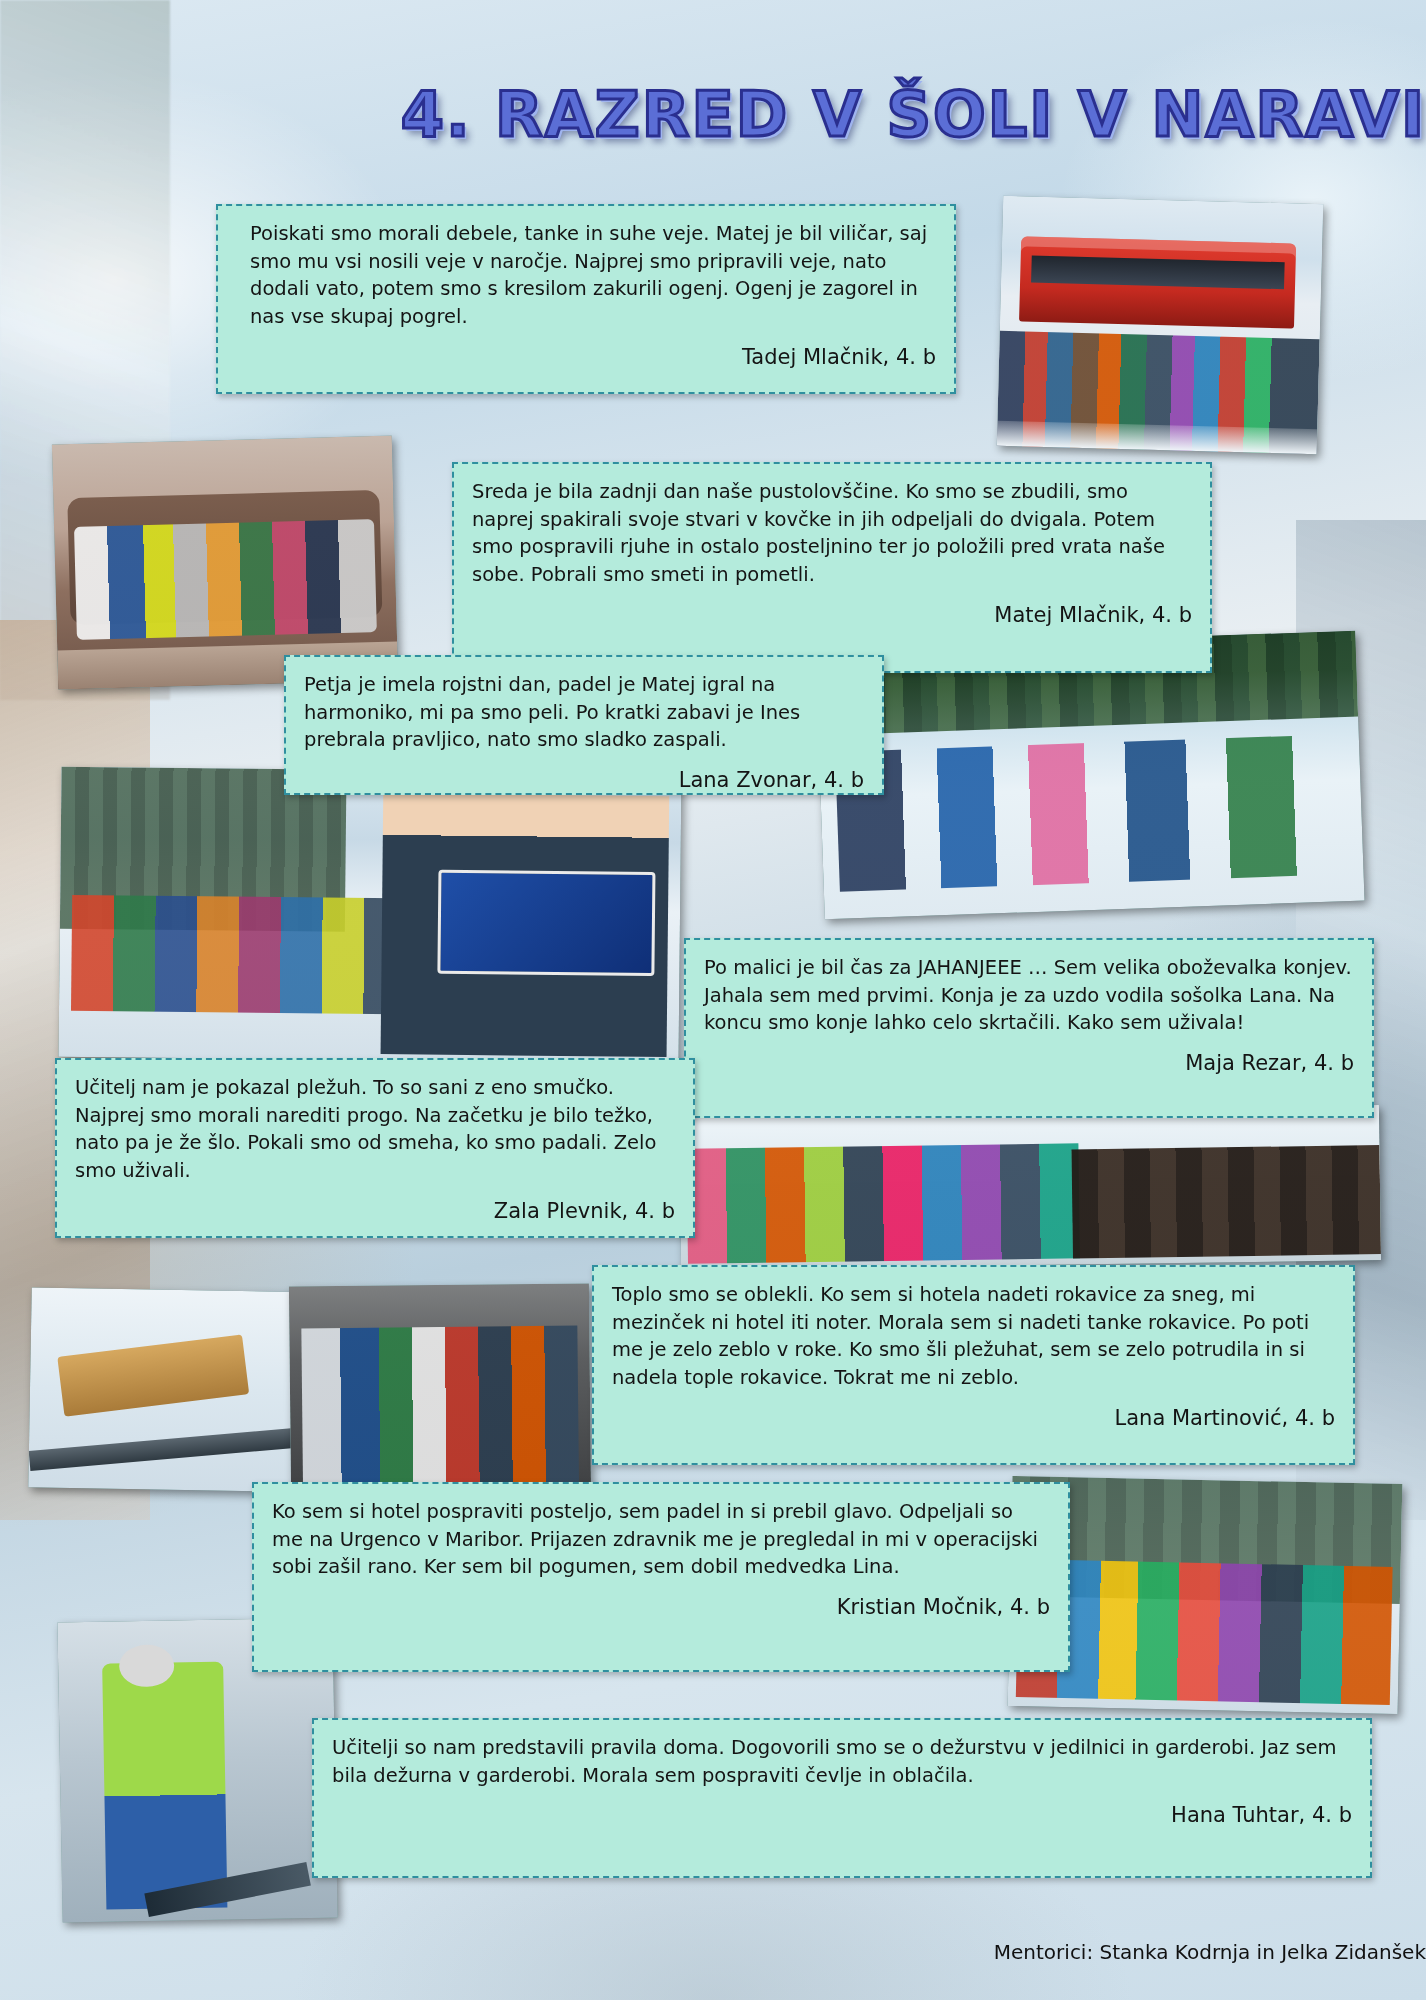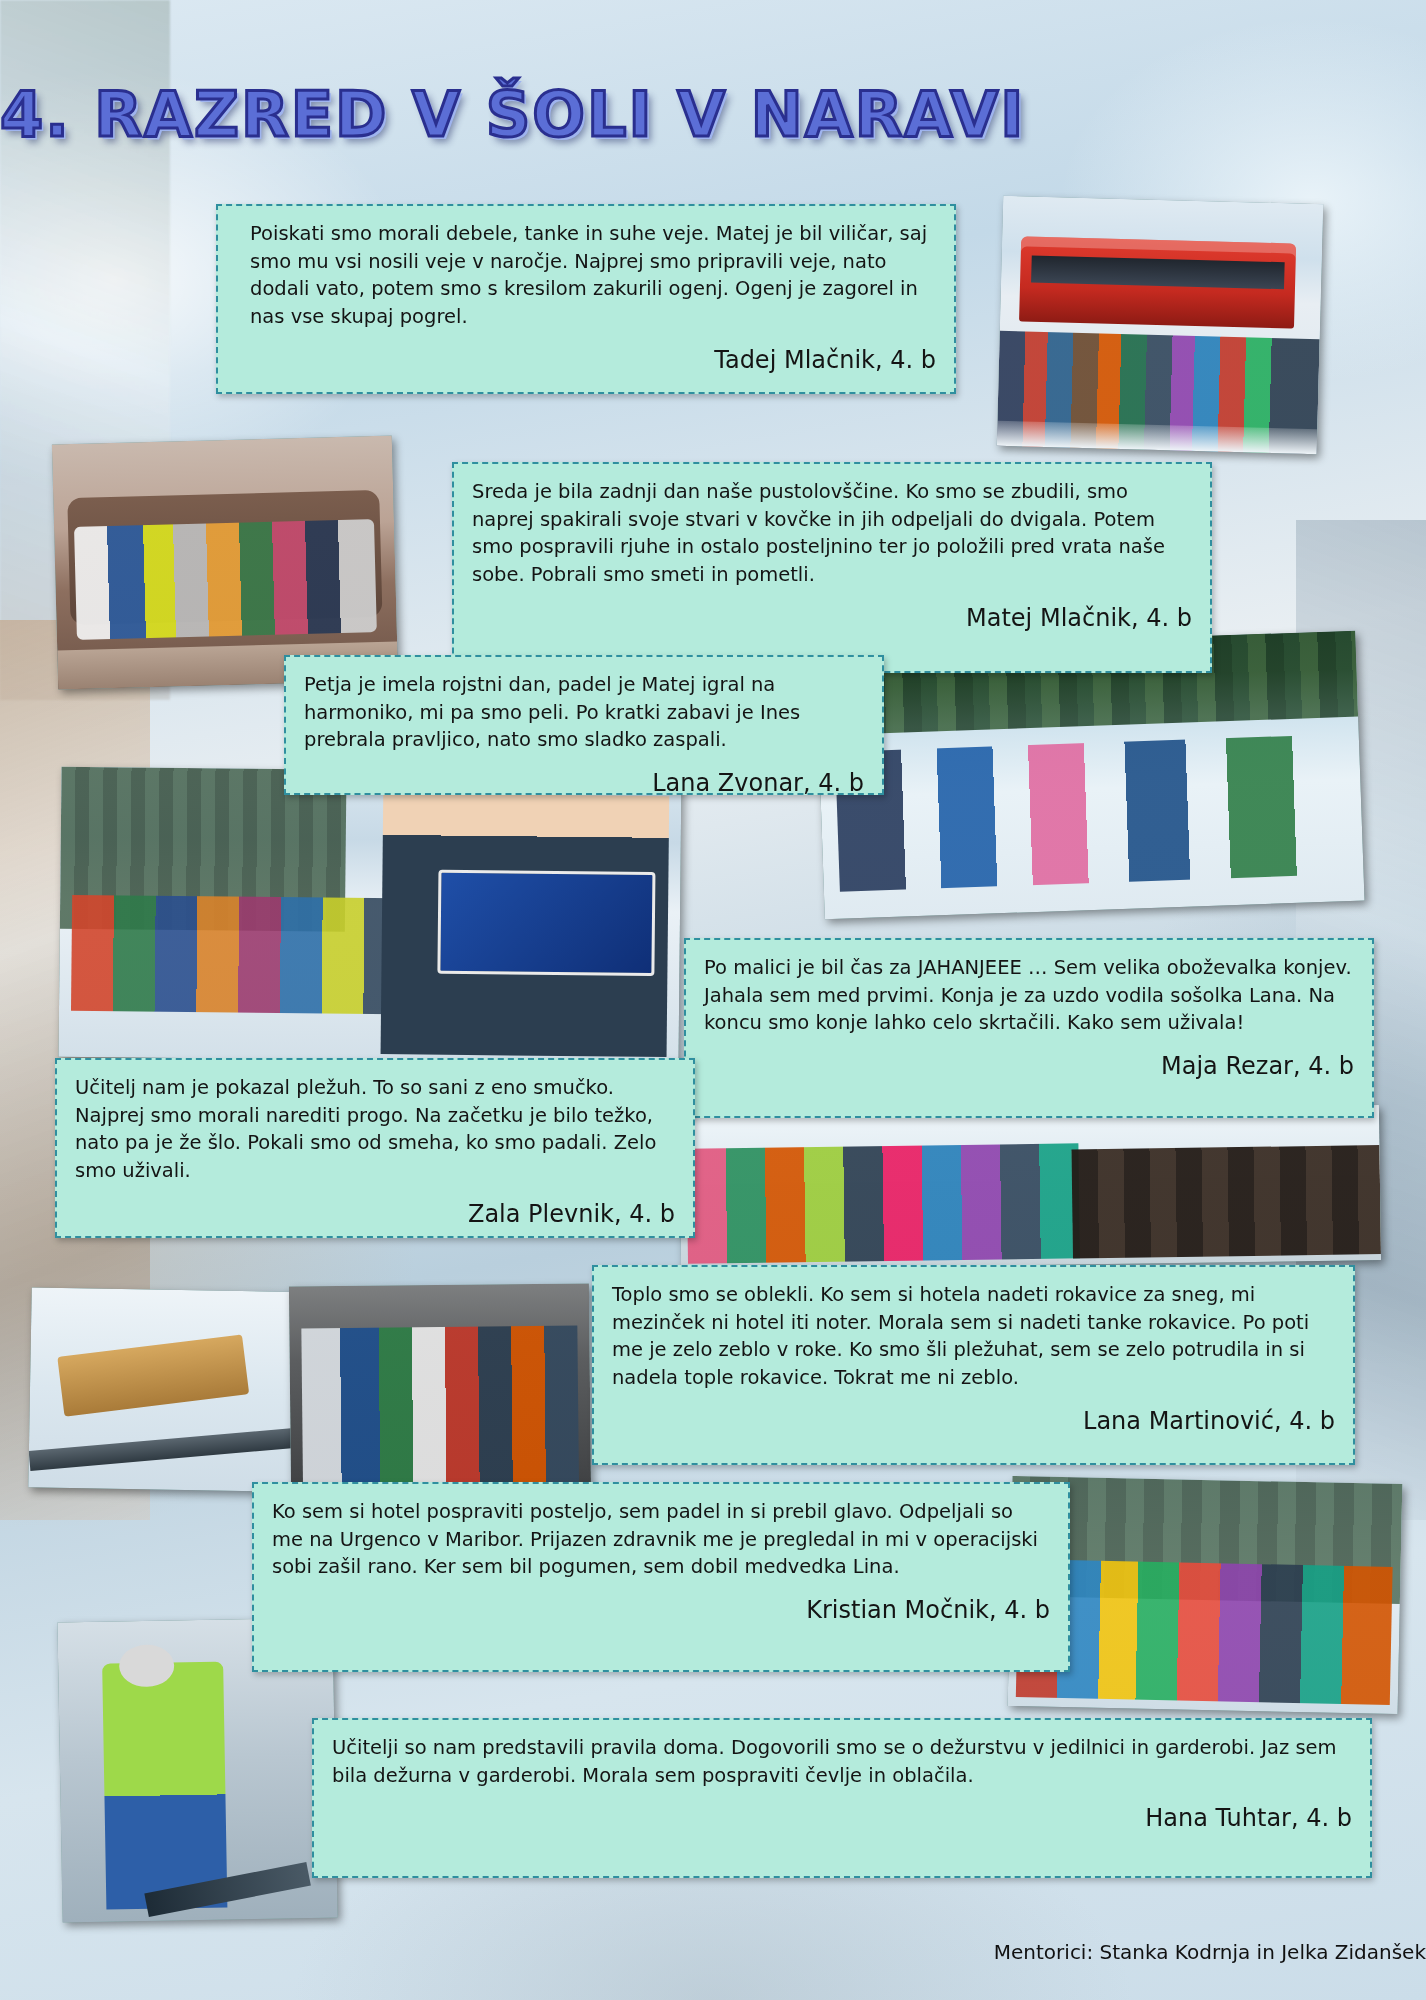--- a/index.html
+++ b/index.html
@@ -57,21 +57,21 @@
       linear-gradient(200deg, rgba(150,168,182,0.55) 0%, rgba(226,236,242,0.4) 40%, rgba(132,150,165,0.5) 75%, rgba(210,224,234,0.4) 100%);
     filter: blur(0.6px);
   }
 
   
   .title {
     position: absolute;
     top: 78px;
     left: 0;
     width: 1426px;
-    text-align: left;
+    text-align: right;
     font-family: "DejaVu Sans", sans-serif;
     font-weight: bold;
     font-size: 62px;
     letter-spacing: 2px;
     color: #5b6ed6;
     -webkit-text-stroke: 3px #2a2f8f;
     text-shadow:
       3px 3px 0 #9fb4ef,
       5px 6px 7px rgba(20,30,90,0.45);
     white-space: nowrap;
@@ -91,21 +91,21 @@
     line-height: 1.42;
     z-index: 40;
   }
   .card p {
     margin: 0;
   }
   .card .author {
     display: block;
     text-align: right;
     margin-top: 12px;
-    font-size: 24px;
+    font-size: 21px;
   }
 
   
   .photo {
     position: absolute;
     box-shadow: 3px 4px 9px rgba(0,0,0,0.4);
     overflow: hidden;
     z-index: 20;
     background: #8aa;
   }

